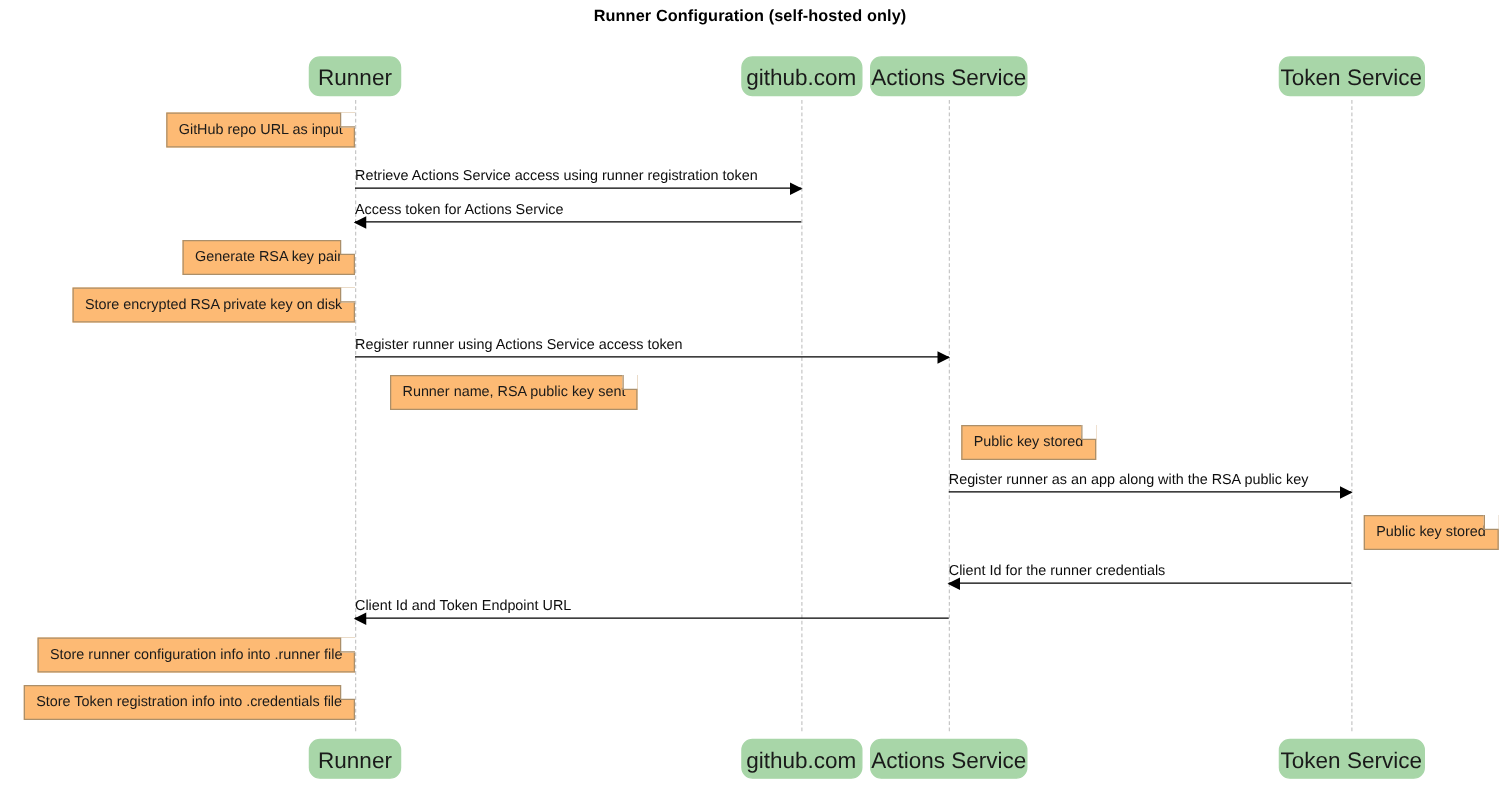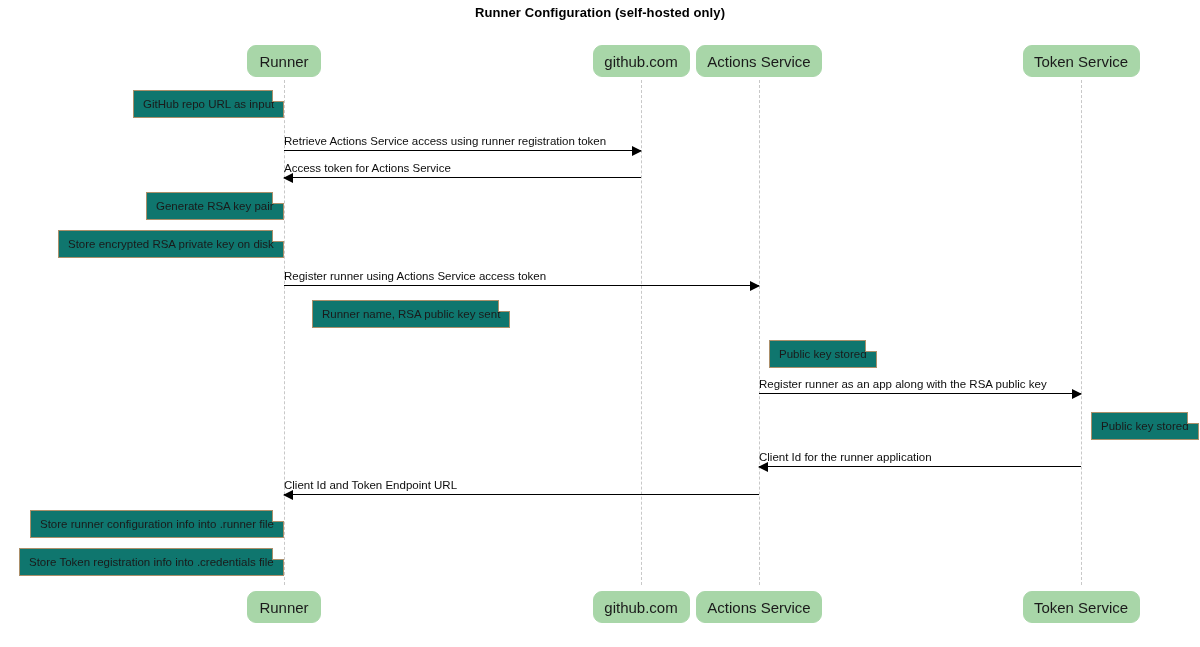--- a/index.html
+++ b/index.html
@@ -39,29 +39,29 @@
   }
   
   .participant {
     position: absolute;
     background: #a8d6a8;
     border: 1px solid #a8d6a8;
     border-radius: 9px;
     height: 32px;
     line-height: 32px;
     text-align: center;
-    font-size: 15px;
+    font-size: 18px;
     color: #1a1a1a;
     white-space: nowrap;
     box-sizing: border-box;
   }
   
   .note {
     position: absolute;
-    background: #0f766e;
+    background: #fdba74;
     border: 1px solid #ab8f6a;
     box-sizing: border-box;
     font-size: 11.5px;
     color: #1a1a1a;
     padding: 6px 9px 6px 9px;
     white-space: nowrap;
     line-height: 14px;
   }
   .note .fold {
     position: absolute;
@@ -141,21 +141,21 @@
         <div class="label">Register runner using Actions Service access token</div>
       </div>
       <div class="msg to-right" style="left: 759px; width: 322px; top: 393px;">
         <div class="line"></div>
         <div class="head"></div>
         <div class="label">Register runner as an app along with the RSA public key</div>
       </div>
       <div class="msg to-left" style="left: 759px; width: 322px; top: 466px;">
         <div class="line"></div>
         <div class="head"></div>
-        <div class="label">Client Id for the runner application</div>
+        <div class="label">Client Id for the runner credentials</div>
       </div>
       <div class="msg to-left" style="left: 284px; width: 475px; top: 494px;">
         <div class="line"></div>
         <div class="head"></div>
         <div class="label">Client Id and Token Endpoint URL</div>
       </div>
     </div>
   <div id="notes-layer">
       <div class="note" style="width: 151px; height: 28px; top: 90px; left: 133px;"><span class="fold"></span><span>GitHub repo URL as input</span></div>
       <div class="note" style="width: 138px; height: 28px; top: 192px; left: 146px;"><span class="fold"></span><span>Generate RSA key pair</span></div>

